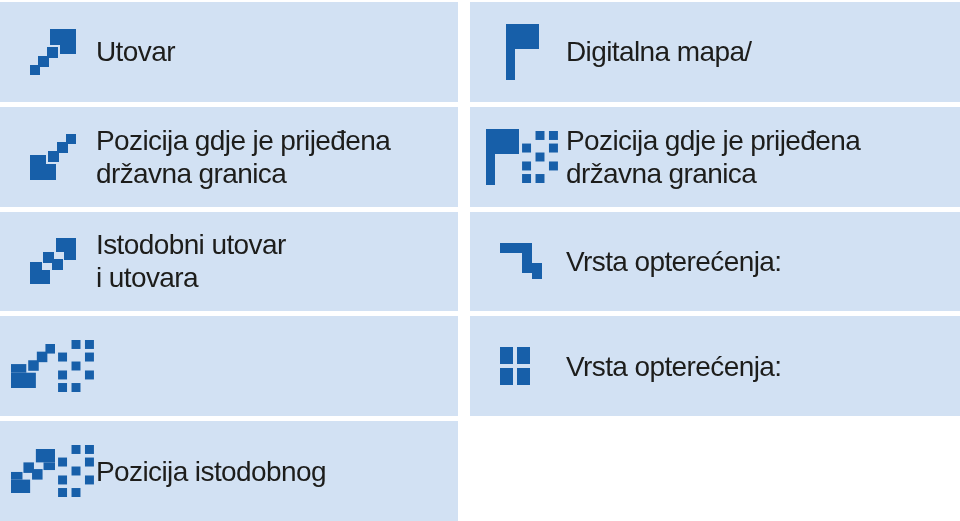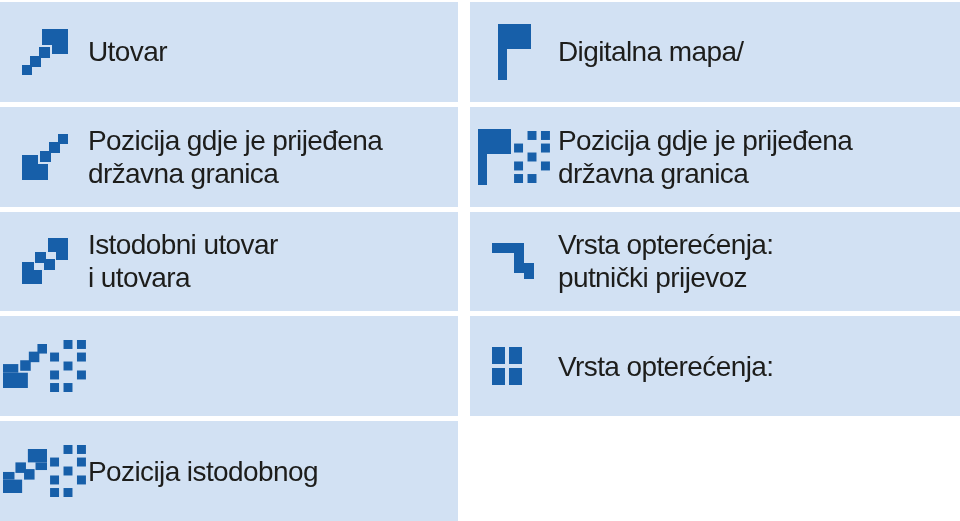--- a/index.html
+++ b/index.html
@@ -25,22 +25,22 @@
     row-gap:5px;
     padding-top:2px;
     background:var(--divider);
   }
   .cell{
     background:var(--cell-bg);
     display:flex;
     align-items:center;
     overflow:hidden;
   }
-  .cell.left{padding-left:22px;}
-  .cell.right{}
+  .cell.left{padding-left:30px;}
+  .cell.right{padding-left:8px;}
   .icon-box{
     flex:0 0 auto;
     display:flex;
     align-items:center;
     justify-content:center;
     gap:3px;
     color:var(--accent);
   }
   .cell.left  .icon-box{width:66px;justify-content:flex-start;}
   .cell.right .icon-box{width:88px;}
@@ -174,21 +174,20 @@
   </div>
 
   <div class="cell left">
     <span class="icon-box">
       <svg width="42" height="36" viewBox="0 0 42 36">
           <use href="#sym-stairs"></use>
         </svg>
     </span>
     <span class="label">
       <span class="line">Vrsta opterećenja:</span>
-      <span class="line">putnički prijevoz</span>
     </span>
   </div>
   <div class="cell right">
     <span class="icon-box">
       <svg width="44" height="44" viewBox="0 0 46 46">
           <use href="#sym-arrow-dl"></use>
         </svg>
       <svg width="36" height="52" viewBox="0 0 40 58">
           <use href="#sym-grid"></use>
         </svg>

